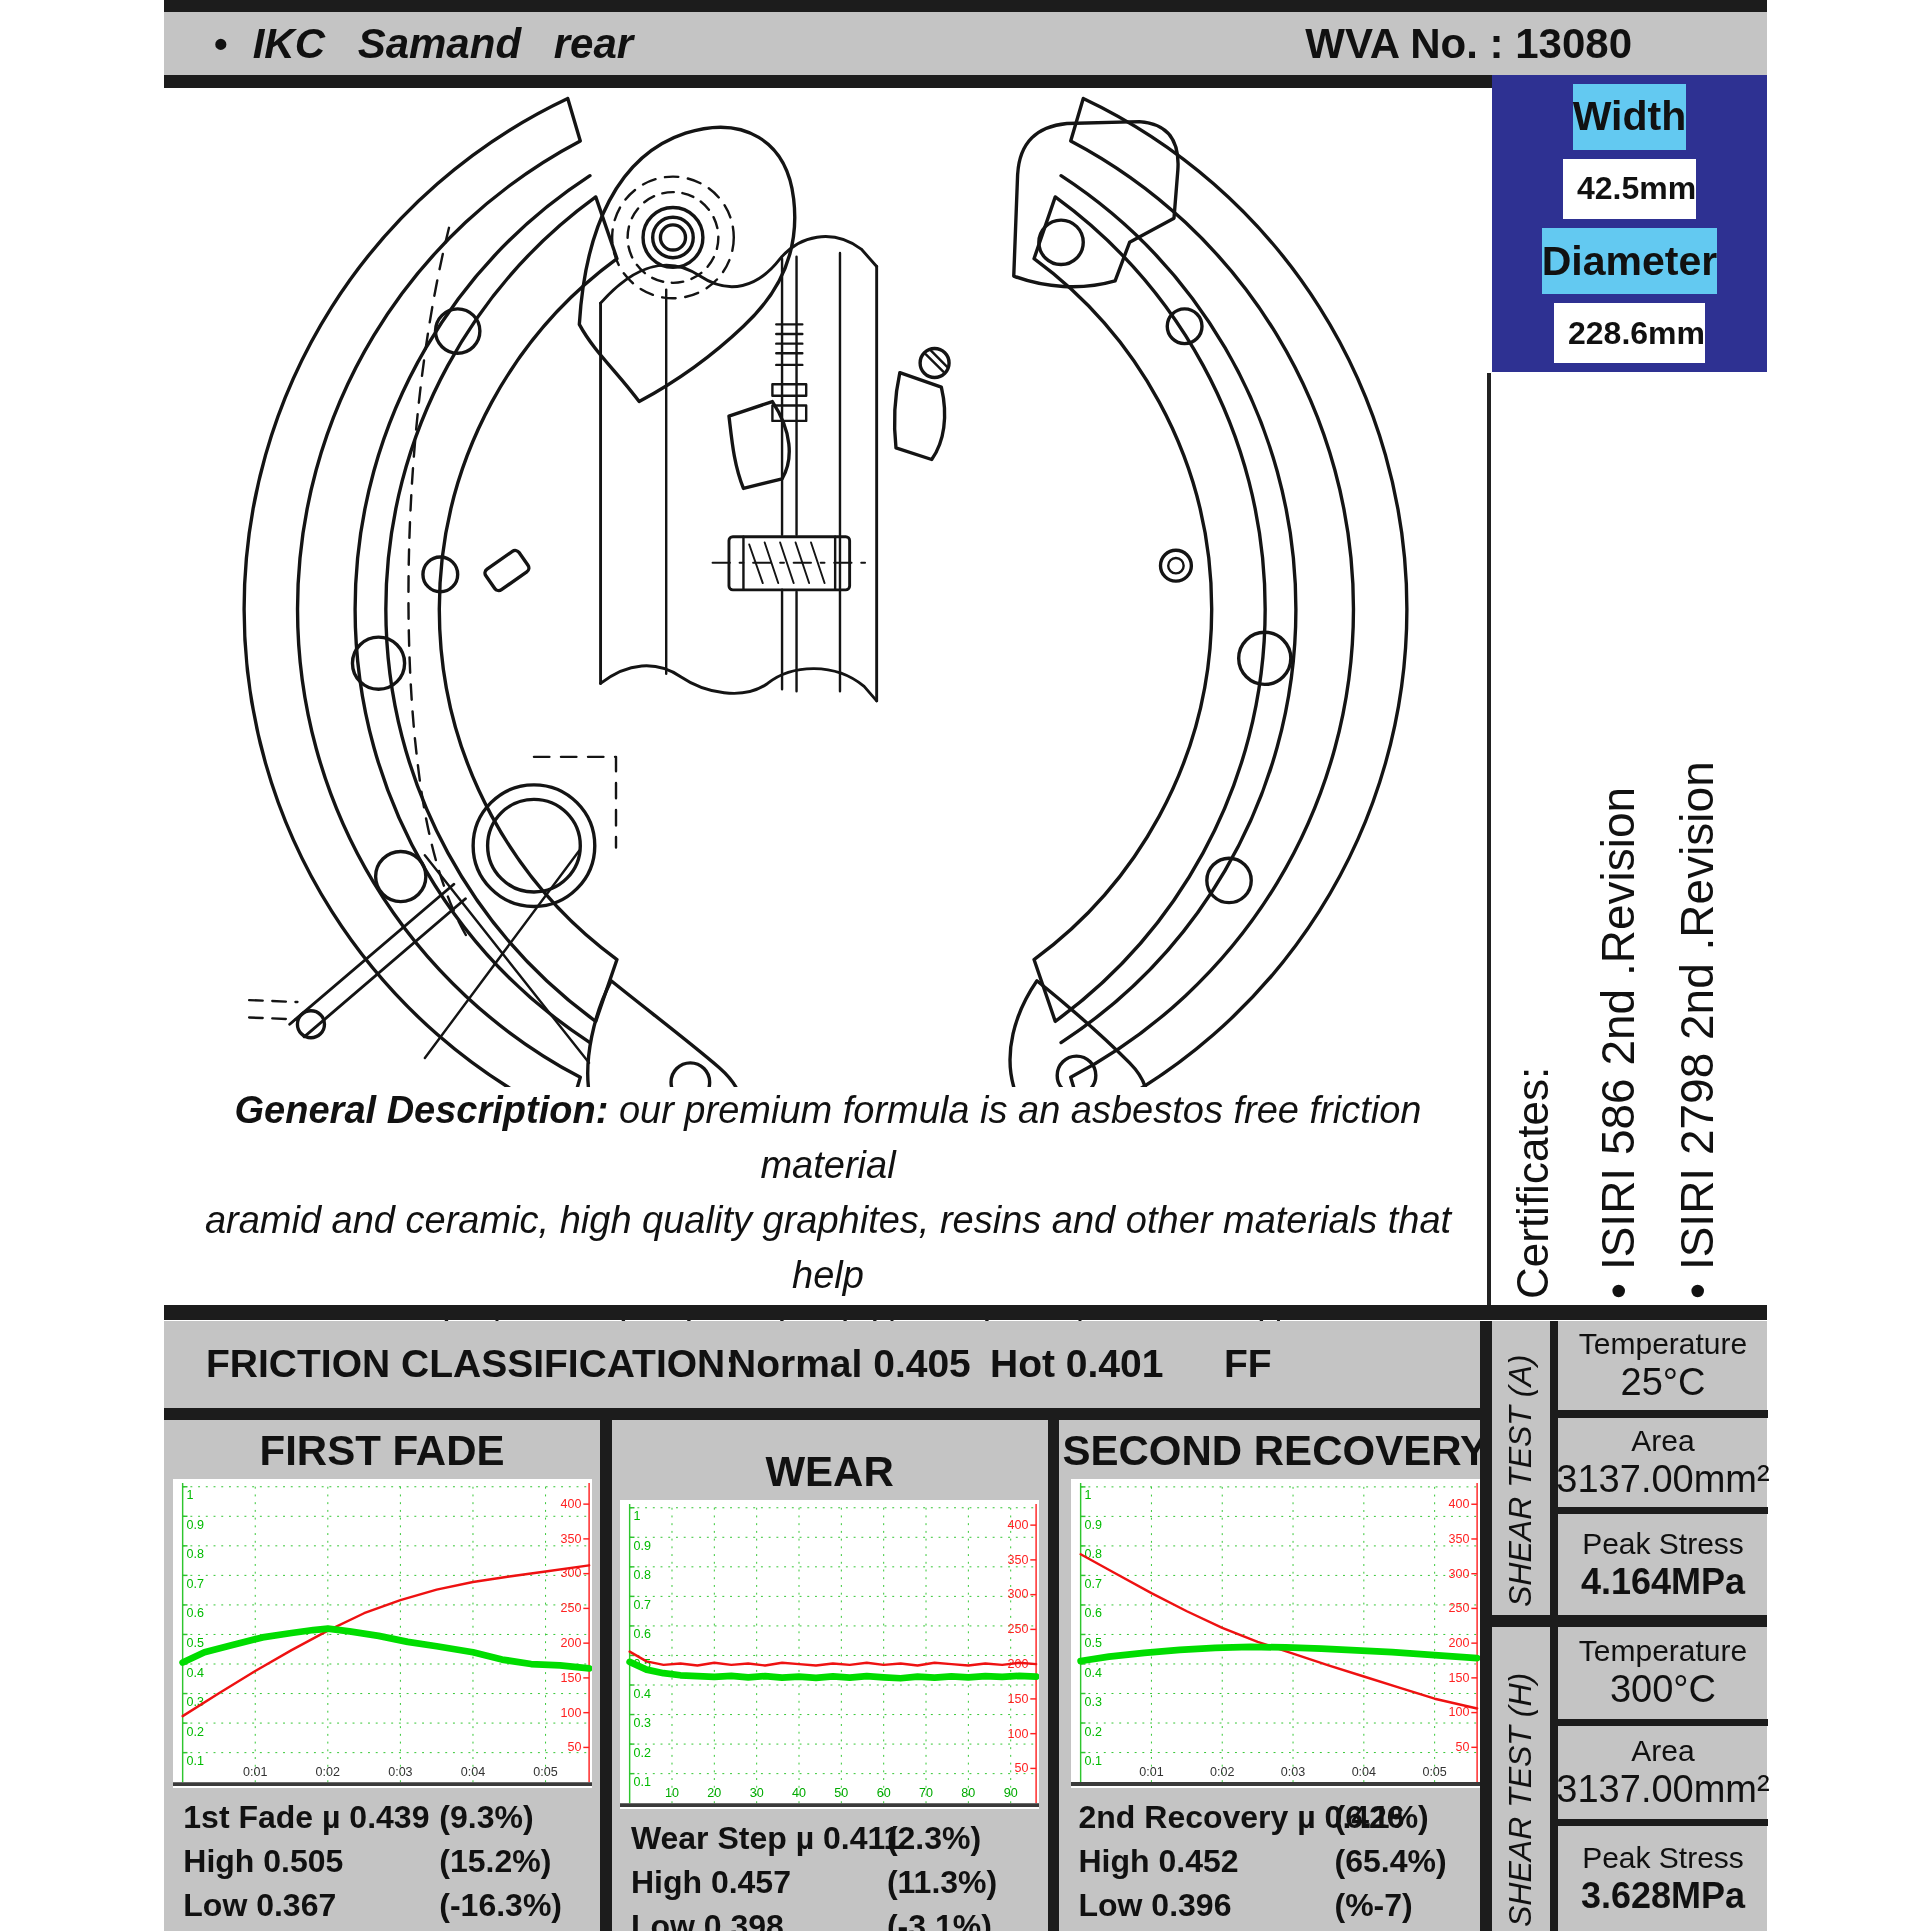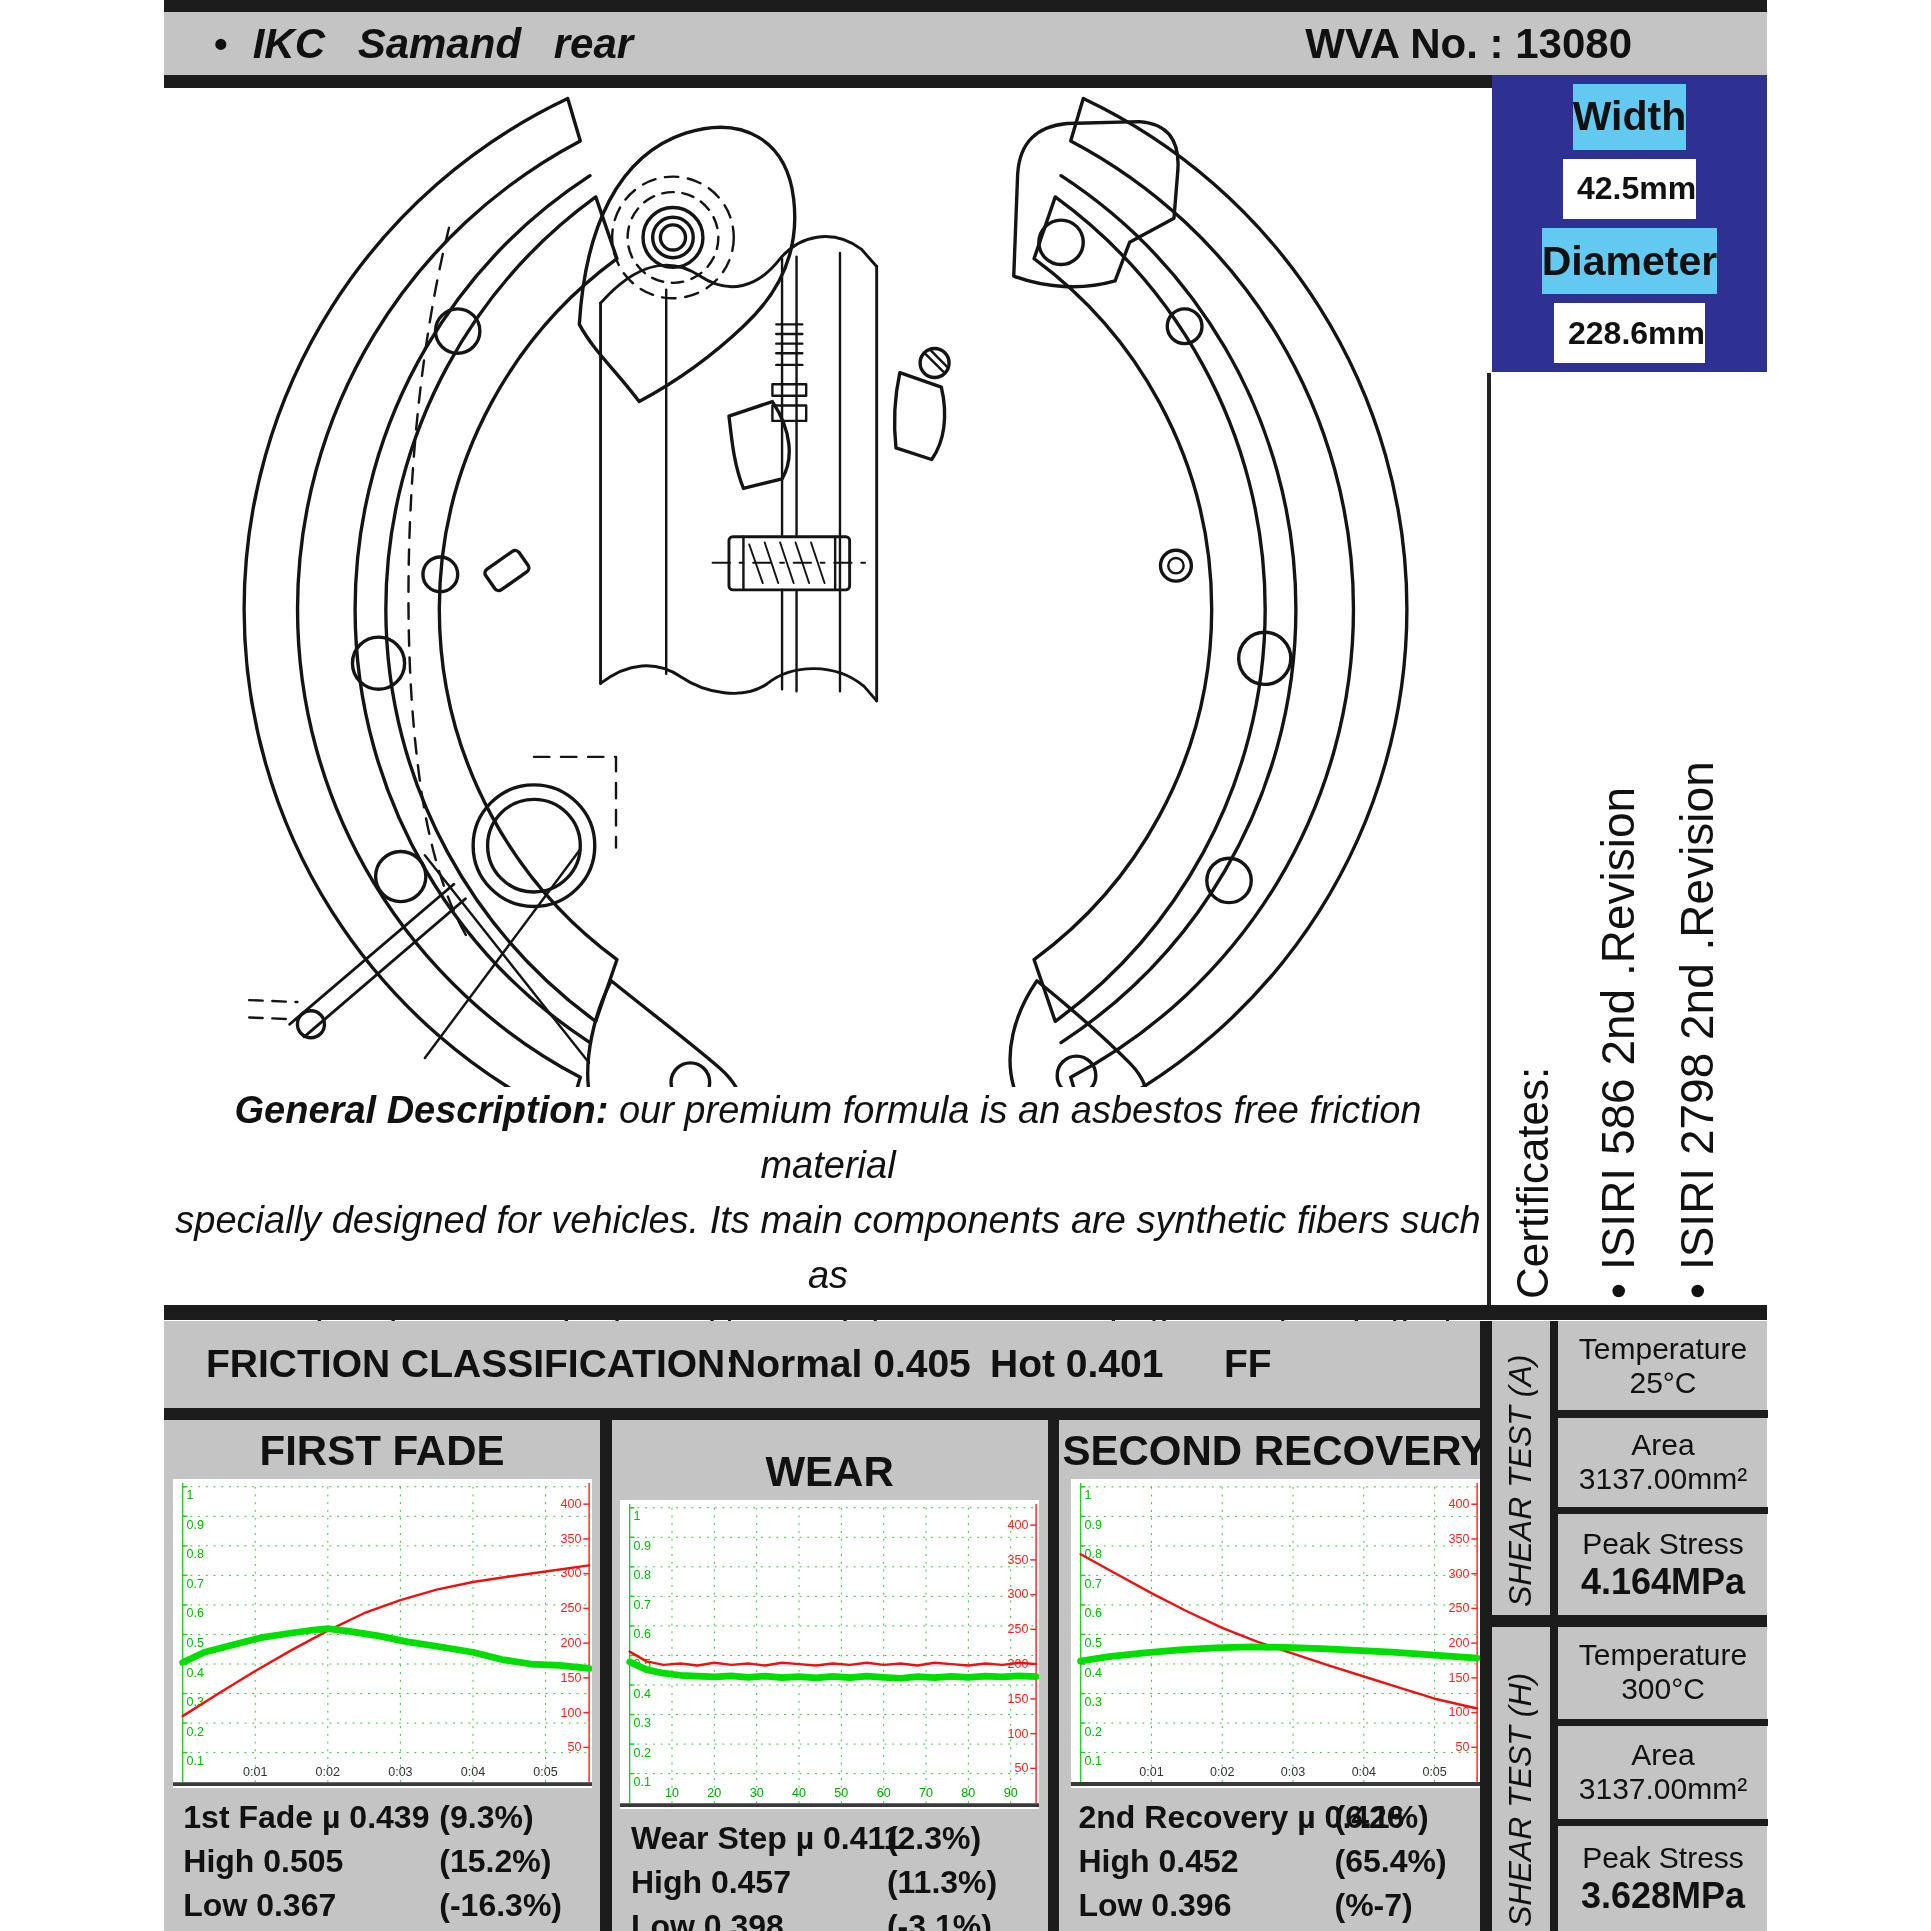--- a/index.html
+++ b/index.html
@@ -62,21 +62,21 @@
   .st-a{top:0;height:294px;} .st-h{top:305px;height:305px;}
   .st-div{position:absolute;left:0;top:294px;width:100%;height:11.6px;background:#1c1c1c;}
   .st-labelcol{position:absolute;left:0;top:0;width:58px;height:100%;}
   .st-vline{position:absolute;left:58px;top:0;width:7.7px;height:100%;background:#1c1c1c;}
   .st-label{font-size:32px;font-style:italic;}
   .st-cells{position:absolute;left:66px;top:0;width:210px;height:100%;
             display:flex;flex-direction:column;}
   .st-row{display:flex;flex-direction:column;align-items:center;justify-content:center;}
   .st-hbar{height:7.7px;background:#1c1c1c;}
   .r-small{flex:92;} .r-big{flex:104;}
-  .st-name{font-size:30px;} .st-val{font-size:30px;} .st-peak{font-size:36px;font-weight:bold;}
+  .st-name{font-size:30px;} .st-val{font-size:38px;} .st-peak{font-size:36px;font-weight:bold;}
 
   svg text{font-family:"Liberation Sans",sans-serif;}
 </style>
 </head>
 <body>
 
 <div id="page">
 
   <div class="abs topbar"></div>
   <div class="abs headerbar">
@@ -169,21 +169,20 @@
       <rect x="630" y="334" width="35" height="16" stroke-width="2.5"></rect>
       <rect x="585" y="470" width="125" height="55" rx="4"></rect>
       <path d="M600 470 L600 525 M695 470 L695 525" stroke-width="2.5"></path>
       <path d="M606 478 L620 518 M622 476 L636 518 M638 476 L652 518 M654 476 L668 518 M670 476 L684 518" stroke-width="2"></path>
       <path d="M568 497 L727 497" stroke-dasharray="18 10 4 10" stroke-width="2"></path>
     </g>
   </svg>
 
   <div class="abs desc">
     <div><span class="lead">General Description:</span><span> our premium formula is an asbestos free friction material</span></div>
-    <div>specially designed for vehicles. Its main components are synthetic fibers such as</div>
     <div>aramid and ceramic, high quality graphites, resins and other materials that help</div>
     <div>improve friction and reduce durability under extreme conditions.</div>
   </div>
 
   <div class="abs divbar"></div>
 
   <div class="abs bl">
     <div class="friction">
       <span class="fc-label">FRICTION CLASSIFICATION:</span>
       <span class="fc-normal">Normal 0.405</span>

